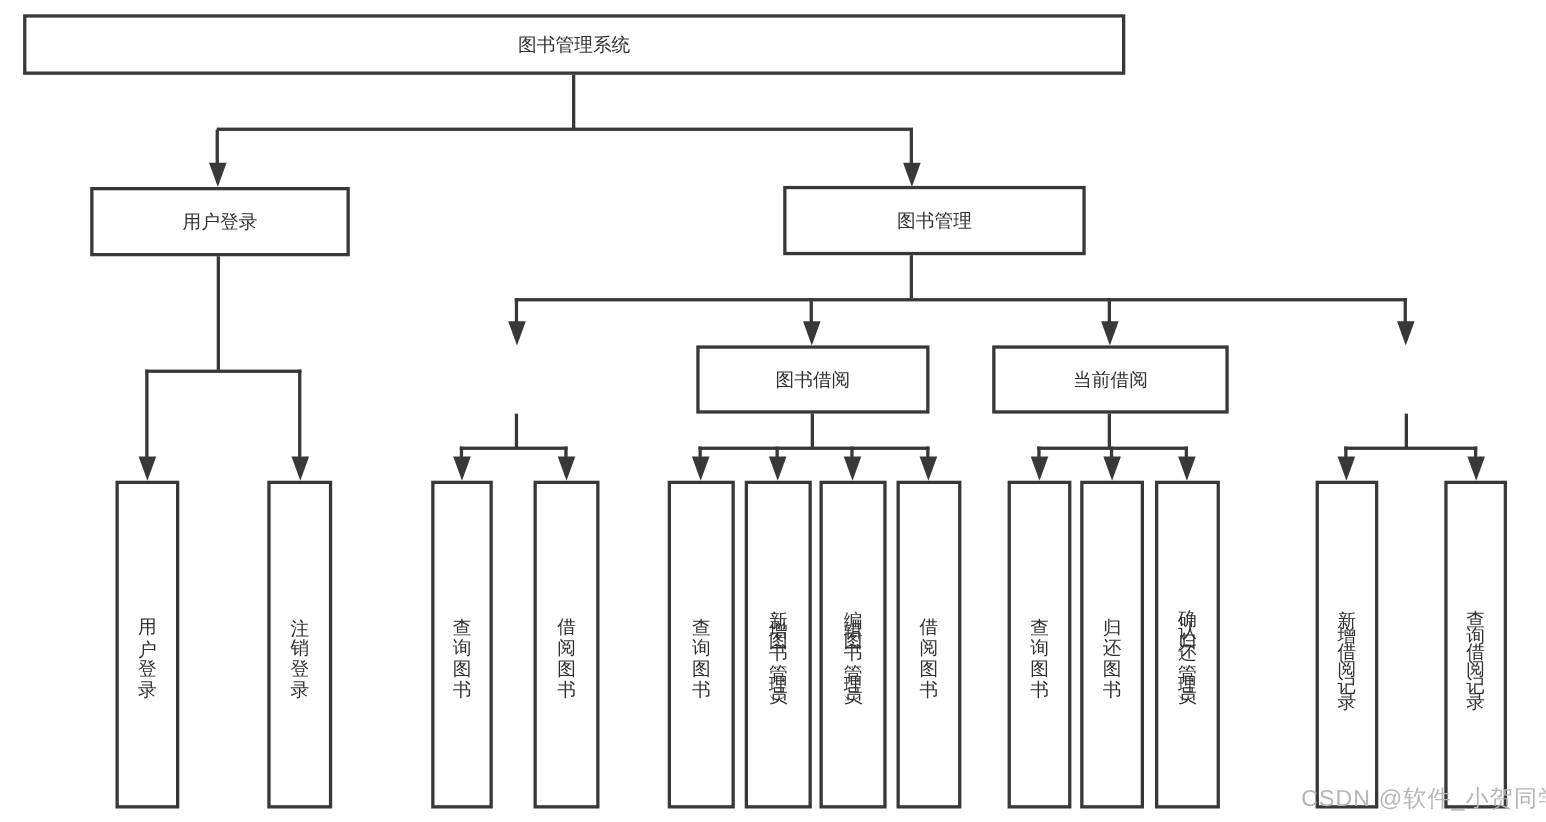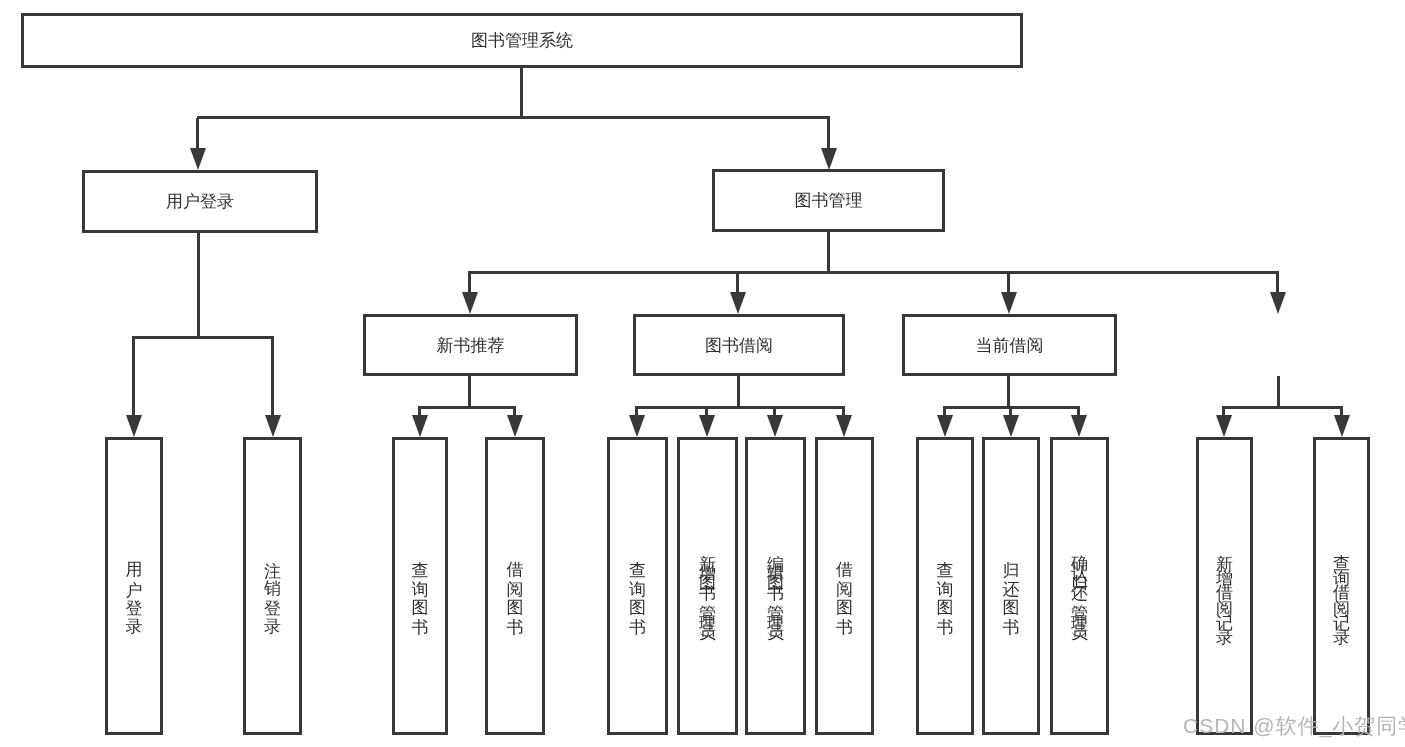--- a/index.html
+++ b/index.html
@@ -40,41 +40,40 @@
   <div class="box" style="left:21px;top:13px;width:1002px;height:55px;">图书管理系统</div>
 
   <div class="vl" style="left:520px;top:68px;height:50px;"></div>
   <div class="hl" style="left:197px;top:116px;width:633px;"></div>
   <div class="vl" style="left:196px;top:118px;height:32px;"></div>
   <div class="vl" style="left:827px;top:118px;height:32px;"></div>
   <div class="arrow" style="left:190px;top:148px;"></div>
   <div class="arrow" style="left:821px;top:148px;"></div>
 
   <div class="box" style="left:82px;top:170px;width:236px;height:63px;">用户登录</div>
-  <div class="box" style="left:712px;top:169px;width:233px;height:63px;">图书管理</div>
+  <div class="box" style="left:712px;top:169px;width:275px;height:63px;">图书管理</div>
 
   <div class="vl" style="left:197px;top:233px;height:104px;"></div>
   <div class="hl" style="left:132px;top:336px;width:142px;"></div>
   <div class="vl" style="left:132px;top:336px;height:81px;"></div>
   <div class="vl" style="left:271px;top:336px;height:81px;"></div>
   <div class="arrow" style="left:126px;top:415px;"></div>
   <div class="arrow" style="left:265px;top:415px;"></div>
 
   <div class="vl" style="left:827px;top:232px;height:39px;"></div>
   <div class="hl" style="left:468px;top:271px;width:811px;"></div>
   <div class="vl" style="left:468px;top:271px;height:24px;"></div>
   <div class="vl" style="left:736px;top:271px;height:24px;"></div>
   <div class="vl" style="left:1007px;top:271px;height:24px;"></div>
   <div class="vl" style="left:1276px;top:271px;height:24px;"></div>
   <div class="arrow" style="left:462px;top:292px;"></div>
   <div class="arrow" style="left:730px;top:292px;"></div>
   <div class="arrow" style="left:1001px;top:292px;"></div>
   <div class="arrow" style="left:1270px;top:292px;"></div>
 
-  <div class="box" style="left:363px;top:314px;width:215px;height:62px;">新书推荐</div>
   <div class="box" style="left:902px;top:314px;width:215px;height:62px;">当前借阅</div>
   <div class="box" style="left:633px;top:314px;width:212px;height:62px;">图书借阅</div>
 
   <div class="vl" style="left:468px;top:376px;height:31px;"></div>
   <div class="vl" style="left:737px;top:376px;height:31px;"></div>
   <div class="vl" style="left:1007px;top:376px;height:31px;"></div>
   <div class="vl" style="left:1277px;top:376px;height:31px;"></div>
   <div class="hl" style="left:418px;top:406px;width:98px;"></div>
   <div class="hl" style="left:635px;top:406px;width:210px;"></div>
   <div class="hl" style="left:943px;top:406px;width:137px;"></div>

